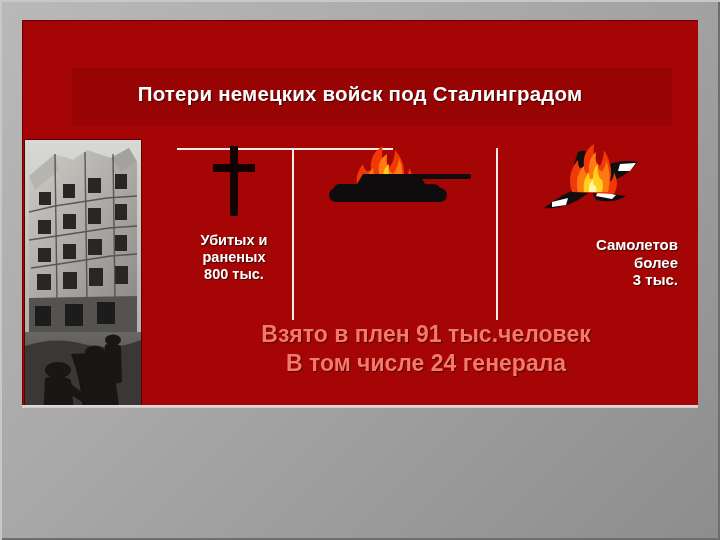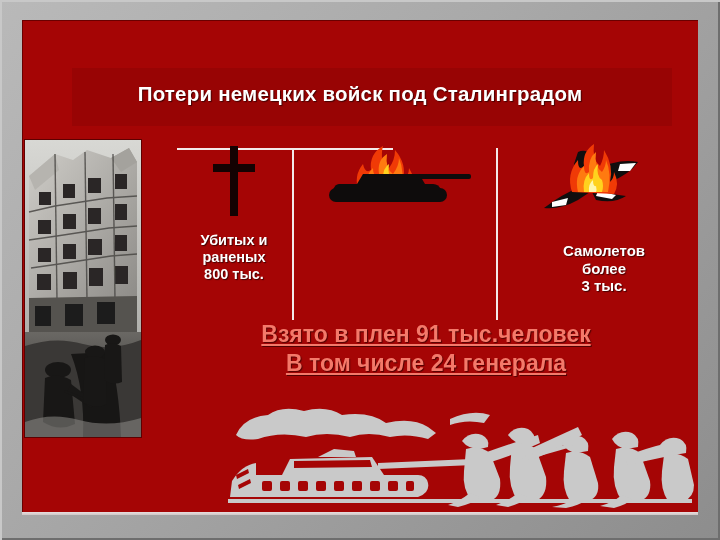--- a/index.html
+++ b/index.html
@@ -10,21 +10,21 @@
     background:linear-gradient(135deg,#b9b9b9 0%,#a9a9a9 40%,#8d8d8d 100%);
     box-sizing:border-box;
   }
   
   .frame-bevel{
     position:absolute;left:0;top:0;width:720px;height:540px;
     box-shadow:inset 2px 2px 0 #c8c8c8, inset -2px -2px 0 #6e6e6e;
     pointer-events:none;
   }
   .slide-stage{
-    position:absolute;left:22px;top:20px;width:676px;height:495px;
+    position:absolute;left:22px;top:20px;width:676px;height:388px;
     background:#a50505;
     box-shadow:inset 1px 1px 0 #6a0000;
     overflow:hidden;
   }
   
   .stage-bottom-line{
     position:absolute;left:0;bottom:0;width:676px;height:3px;
     background:linear-gradient(#e7dede,#cfc6c6);
   }
   
@@ -64,29 +64,29 @@
   .col .icon{height:72px;display:flex;align-items:center;justify-content:center;}
   .col .caption{
     color:#ffffff;font-weight:bold;font-size:14.5px;line-height:1.18;
     text-shadow:1px 1px 1px rgba(0,0,0,.6);
     white-space:pre-line;margin-top:16px;
   }
   .col-1{left:155px;width:114px;}
   .col-2{left:274px;width:198px;}
   .col-3{left:480px;width:176px;}
   .col-2 .caption{margin-top:14px;}
-  .col-3 .caption{margin-top:26px;font-size:15px;text-align:center;padding-left:28px;}
+  .col-3 .caption{margin-top:20px;font-size:15px;text-align:right;padding-left:28px;}
 
   
   .pow{
     position:absolute;left:132px;top:300px;width:544px;text-align:center;
     color:#f4796a;font-weight:bold;font-size:23px;line-height:1.28;
     text-shadow:1px 1px 1px rgba(0,0,0,.5);
   }
-  .pow div{white-space:nowrap;text-decoration:underline;}
+  .pow div{white-space:nowrap;}
 
   
   .artwork{
     position:absolute;left:200px;top:385px;width:476px;height:104px;
   }
   .artwork svg{display:block;}
 
   .exit-btn{
     position:absolute;left:595px;top:478px;
     color:#ffffff;font-weight:bold;font-size:15px;

